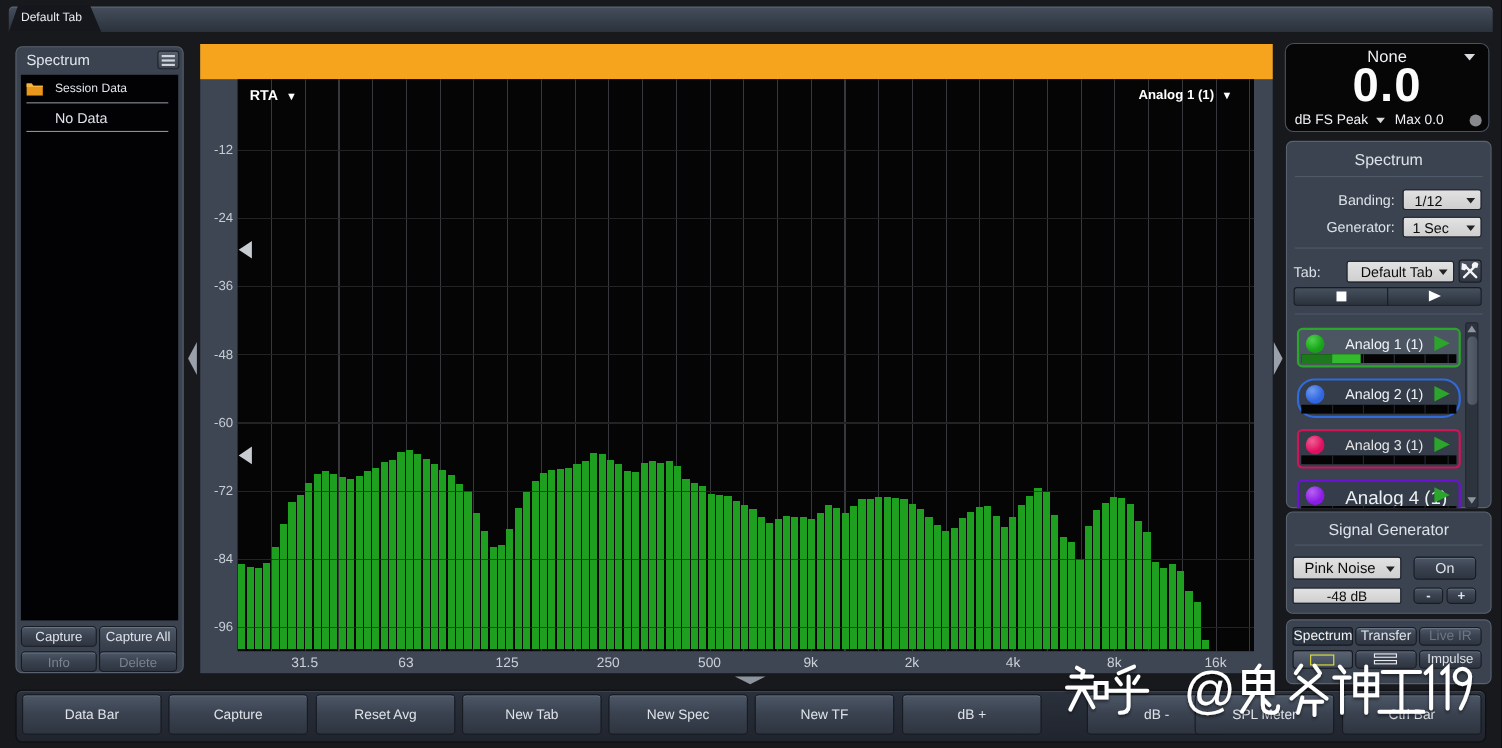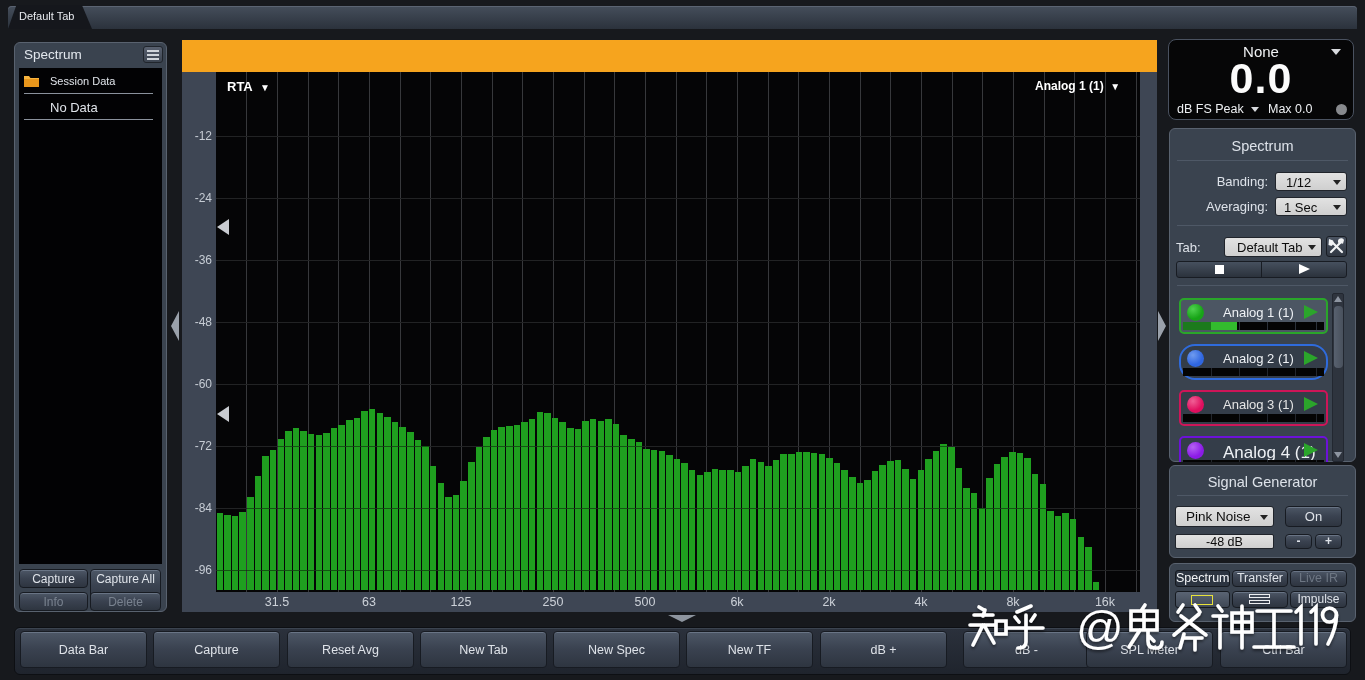--- a/index.html
+++ b/index.html
@@ -223,21 +223,21 @@
 <div class="abs" style="left:184px;top:315px;width:28px;text-align:right;color:#c6ccd4;font-size:12px">-48</div>
 <div class="abs" style="left:184px;top:377px;width:28px;text-align:right;color:#c6ccd4;font-size:12px">-60</div>
 <div class="abs" style="left:184px;top:439px;width:28px;text-align:right;color:#c6ccd4;font-size:12px">-72</div>
 <div class="abs" style="left:184px;top:501px;width:28px;text-align:right;color:#c6ccd4;font-size:12px">-84</div>
 <div class="abs" style="left:184px;top:563px;width:28px;text-align:right;color:#c6ccd4;font-size:12px">-96</div>
 <div class="abs" style="left:252px;top:595px;width:50px;text-align:center;color:#ccd1d8;font-size:12.5px">31.5</div>
 <div class="abs" style="left:344px;top:595px;width:50px;text-align:center;color:#ccd1d8;font-size:12.5px">63</div>
 <div class="abs" style="left:436px;top:595px;width:50px;text-align:center;color:#ccd1d8;font-size:12.5px">125</div>
 <div class="abs" style="left:528px;top:595px;width:50px;text-align:center;color:#ccd1d8;font-size:12.5px">250</div>
 <div class="abs" style="left:620px;top:595px;width:50px;text-align:center;color:#ccd1d8;font-size:12.5px">500</div>
-<div class="abs" style="left:712px;top:595px;width:50px;text-align:center;color:#ccd1d8;font-size:12.5px">6k</div>
+<div class="abs" style="left:712px;top:595px;width:50px;text-align:center;color:#ccd1d8;font-size:12.5px">9k</div>
 <div class="abs" style="left:804px;top:595px;width:50px;text-align:center;color:#ccd1d8;font-size:12.5px">2k</div>
 <div class="abs" style="left:896px;top:595px;width:50px;text-align:center;color:#ccd1d8;font-size:12.5px">4k</div>
 <div class="abs" style="left:988px;top:595px;width:50px;text-align:center;color:#ccd1d8;font-size:12.5px">8k</div>
 <div class="abs" style="left:1080px;top:595px;width:50px;text-align:center;color:#ccd1d8;font-size:12.5px">16k</div>
 <div class="abs" style="left:227px;top:79px;color:#fff;font-size:13px;font-weight:bold">RTA&nbsp; <span style="font-size:10px">▼</span></div>
 <div class="abs" style="left:1035px;top:79px;color:#fff;font-size:12px;font-weight:bold">Analog 1 (1)&nbsp; <span style="font-size:10px">▼</span></div>
 <div class="abs" style="left:217px;top:219px;width:0;height:0;border-top:8px solid transparent;border-bottom:8px solid transparent;border-right:12px solid #c9ccd1"></div>
 <div class="abs" style="left:217px;top:406px;width:0;height:0;border-top:8px solid transparent;border-bottom:8px solid transparent;border-right:12px solid #c9ccd1"></div>
 
 <div class="abs" style="left:1168px;top:39px;width:186px;height:81px;background:#060607;border:1px solid #4a5260;border-radius:8px"></div>
@@ -247,21 +247,21 @@
 <div class="abs" style="left:1177px;top:102px;color:#eef0f3;font-size:12.5px">dB FS Peak</div>
 <div class="abs" style="left:1251px;top:107px;width:0;height:0;border-left:4px solid transparent;border-right:4px solid transparent;border-top:5px solid #d8dade"></div>
 <div class="abs" style="left:1268px;top:102px;color:#eef0f3;font-size:12.5px">Max 0.0</div>
 <div class="abs" style="left:1336px;top:104px;width:11px;height:11px;border-radius:50%;background:#87898d"></div>
 
 <div class="abs panel" style="left:1169px;top:128px;width:187px;height:334px"></div>
 <div class="abs" style="left:1169px;top:138px;width:187px;text-align:center;color:#dde2e9;font-size:14.5px">Spectrum</div>
 <div class="hr" style="left:1177px;top:160px;width:171px"></div>
 <div class="abs" style="left:1180px;top:174px;width:88px;text-align:right;color:#dde2e9;font-size:13px">Banding:</div>
 <div class="sel" style="left:1275px;top:172px;width:72px;height:19px;font-size:13px;padding:2px 0 0 10px">1/12<span class="car"></span></div>
-<div class="abs" style="left:1180px;top:199px;width:88px;text-align:right;color:#dde2e9;font-size:13px">Averaging:</div>
+<div class="abs" style="left:1180px;top:199px;width:88px;text-align:right;color:#dde2e9;font-size:13px">Generator:</div>
 <div class="sel" style="left:1275px;top:197px;width:72px;height:19px;font-size:13px;padding:2px 0 0 8px">1 Sec<span class="car"></span></div>
 <div class="hr" style="left:1177px;top:225px;width:171px"></div>
 <div class="abs" style="left:1176px;top:240px;color:#dde2e9;font-size:13px">Tab:</div>
 <div class="sel" style="left:1224px;top:237px;width:98px;height:20px;font-size:13px;padding:2px 0 0 12px">Default Tab<span class="car"></span></div>
 <div class="abs" style="left:1326px;top:236px;width:21px;height:21px;background:linear-gradient(#4b5462,#303742);border:1px solid #191d24;border-radius:3px"></div>
 <svg class="abs" style="left:1328px;top:238px" width="17" height="17" viewBox="0 0 17 17">
     <g stroke="#f2f4f6" stroke-width="2.2" stroke-linecap="round">
       <line x1="3.5" y1="3.5" x2="14" y2="14"></line>
       <line x1="13.5" y1="3.5" x2="3" y2="14"></line>
     </g>
@@ -350,21 +350,21 @@
 <div class="abs btn" style="left:1290px;top:591px;width:57px;height:17px;font-size:12px;line-height:15px">Impulse</div>
 
 <div class="abs" style="left:14px;top:627px;width:1337px;height:48px;background:linear-gradient(#2b313c,#1f242d);border:1px solid #0d0f13;border-radius:6px;box-shadow:inset 0 1px 0 #3c4450"></div>
 <div class="abs btn" style="left:20px;top:631px;width:127px;height:37px;font-size:12.5px;line-height:36px">Data Bar</div>
 <div class="abs btn" style="left:153px;top:631px;width:127px;height:37px;font-size:12.5px;line-height:36px">Capture</div>
 <div class="abs btn" style="left:287px;top:631px;width:127px;height:37px;font-size:12.5px;line-height:36px">Reset Avg</div>
 <div class="abs btn" style="left:420px;top:631px;width:127px;height:37px;font-size:12.5px;line-height:36px">New Tab</div>
 <div class="abs btn" style="left:553px;top:631px;width:127px;height:37px;font-size:12.5px;line-height:36px">New Spec</div>
 <div class="abs btn" style="left:686px;top:631px;width:127px;height:37px;font-size:12.5px;line-height:36px">New TF</div>
 <div class="abs btn" style="left:820px;top:631px;width:127px;height:37px;font-size:12.5px;line-height:36px">dB +</div>
-<div class="abs btn" style="left:963px;top:631px;width:127px;height:37px;font-size:12.5px;line-height:36px">dB -</div>
+<div class="abs btn" style="left:988px;top:631px;width:127px;height:37px;font-size:12.5px;line-height:36px">dB -</div>
 <div class="abs btn" style="left:1086px;top:631px;width:127px;height:37px;font-size:12.5px;line-height:36px">SPL Meter</div>
 <div class="abs btn" style="left:1220px;top:631px;width:127px;height:37px;font-size:12.5px;line-height:36px">Ctrl Bar</div>
 <svg class="abs" style="left:960px;top:600px" width="405" height="60" viewBox="0 0 405 60">
 <defs>
       <filter id="ws" x="-20%" y="-20%" width="140%" height="150%">
         <feDropShadow dx="0" dy="2" stdDeviation="1.5" flood-color="#000" flood-opacity="0.5"></feDropShadow>
       </filter>
     </defs>
 <g filter="url(#ws)">
 <g stroke="#fff" stroke-width="3.6" stroke-linecap="round" fill="none">

